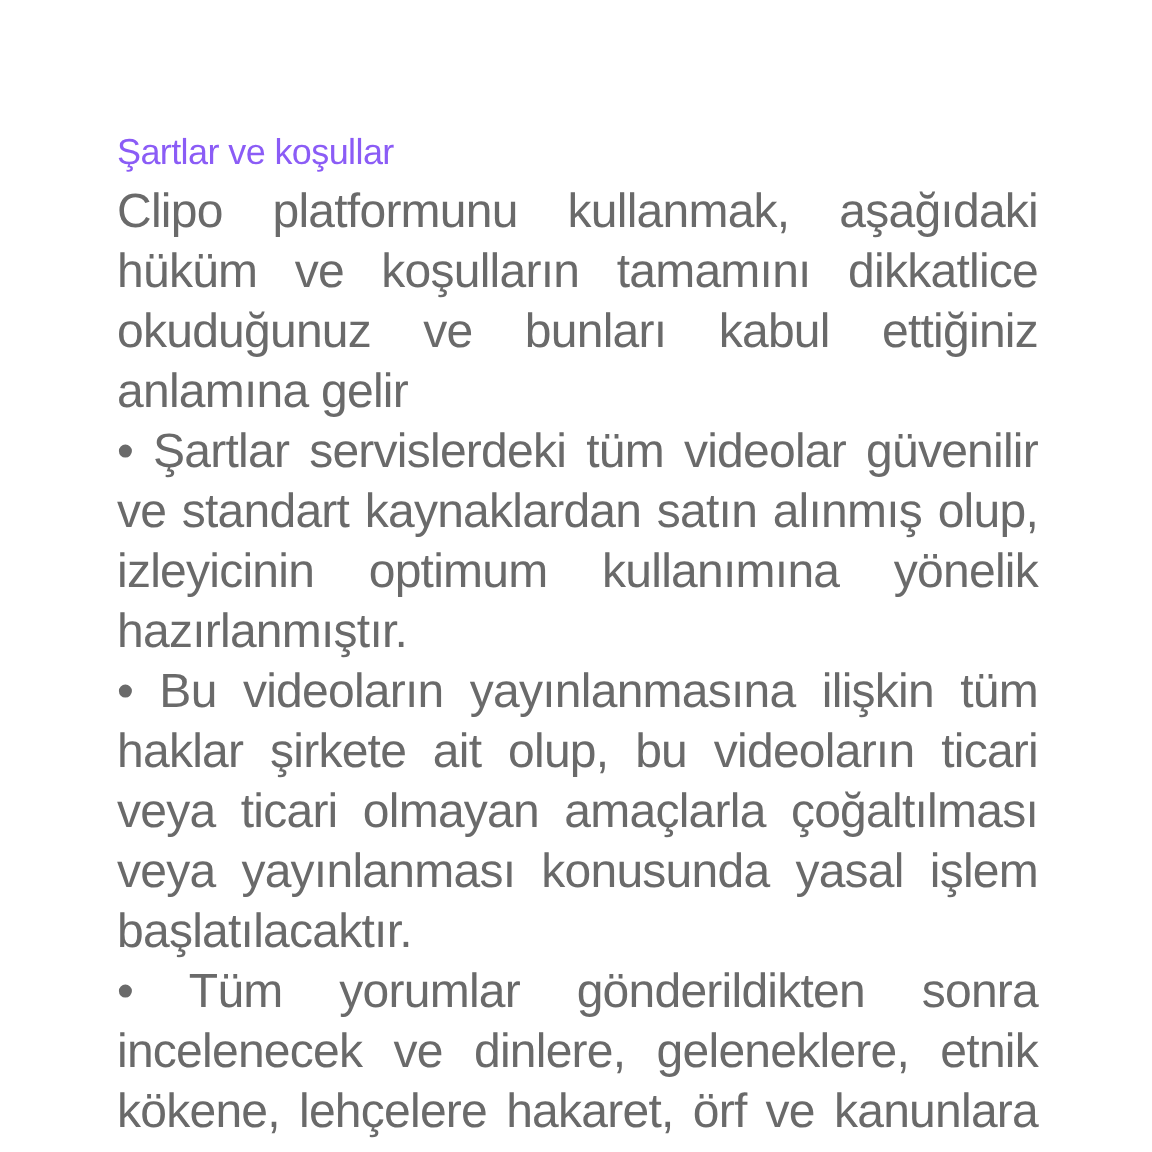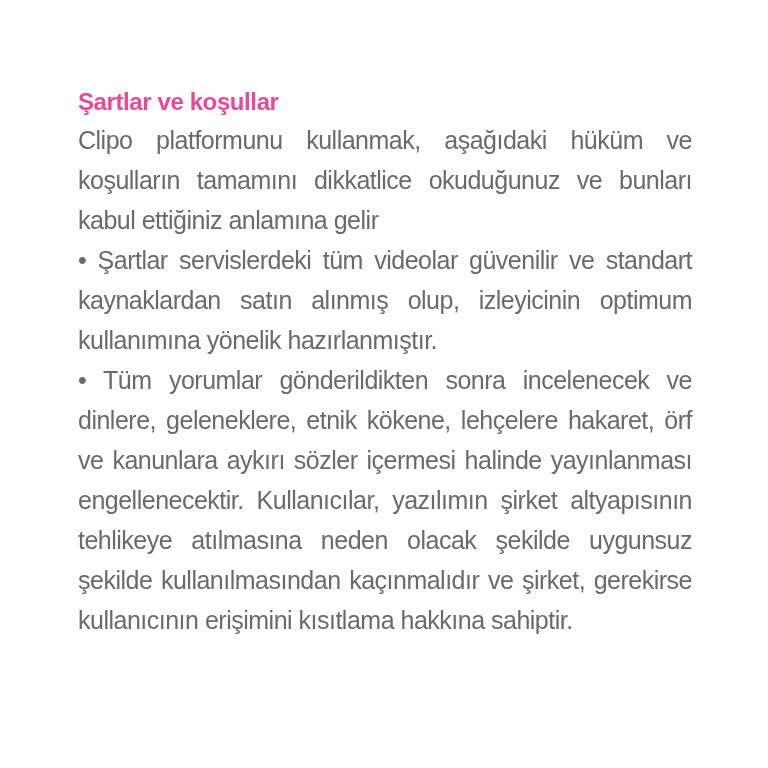--- a/index.html
+++ b/index.html
@@ -20,38 +20,39 @@
   .content {
     position: absolute;
     left: 78px;
     top: 84px;
     width: 614px;
     font-family: "Liberation Sans", sans-serif;
   }
   .title {
     font-size: 24px;
     line-height: 36px;
-    color: #ec4899;
+    color: #8b5cf6;
     margin: 0;
-    font-weight: bold;
+    font-weight: normal;
     letter-spacing: -0.4px;
   }
   .para {
-    font-size: 25px;
+    font-size: 32px;
     line-height: 40px;
     color: #6a6a6a;
     margin: 0;
     text-align: justify;
     letter-spacing: -0.5px;
   }
   .intro { margin-top: 0px; }
 </style>
 </head>
 <body>
 
 <div class="page">
   <div class="content">
     <h1 class="title">Şartlar ve koşullar</h1>
     <p class="para intro">Clipo platformunu kullanmak, aşağıdaki hüküm ve koşulların tamamını dikkatlice okuduğunuz ve bunları kabul ettiğiniz anlamına gelir</p>
     <p class="para">• Şartlar servislerdeki tüm videolar güvenilir ve standart kaynaklardan satın alınmış olup, izleyicinin optimum kullanımına yönelik hazırlanmıştır.</p>
+    <p class="para">• Bu videoların yayınlanmasına ilişkin tüm haklar şirkete ait olup, bu videoların ticari veya ticari olmayan amaçlarla çoğaltılması veya yayınlanması konusunda yasal işlem başlatılacaktır.</p>
     <p class="para">• Tüm yorumlar gönderildikten sonra incelenecek ve dinlere, geleneklere, etnik kökene, lehçelere hakaret, örf ve kanunlara aykırı sözler içermesi halinde yayınlanması engellenecektir. Kullanıcılar, yazılımın şirket altyapısının tehlikeye atılmasına neden olacak şekilde uygunsuz şekilde kullanılmasından kaçınmalıdır ve şirket, gerekirse kullanıcının erişimini kısıtlama hakkına sahiptir.</p>
   </div>
 </div>
 
 </body></html>

